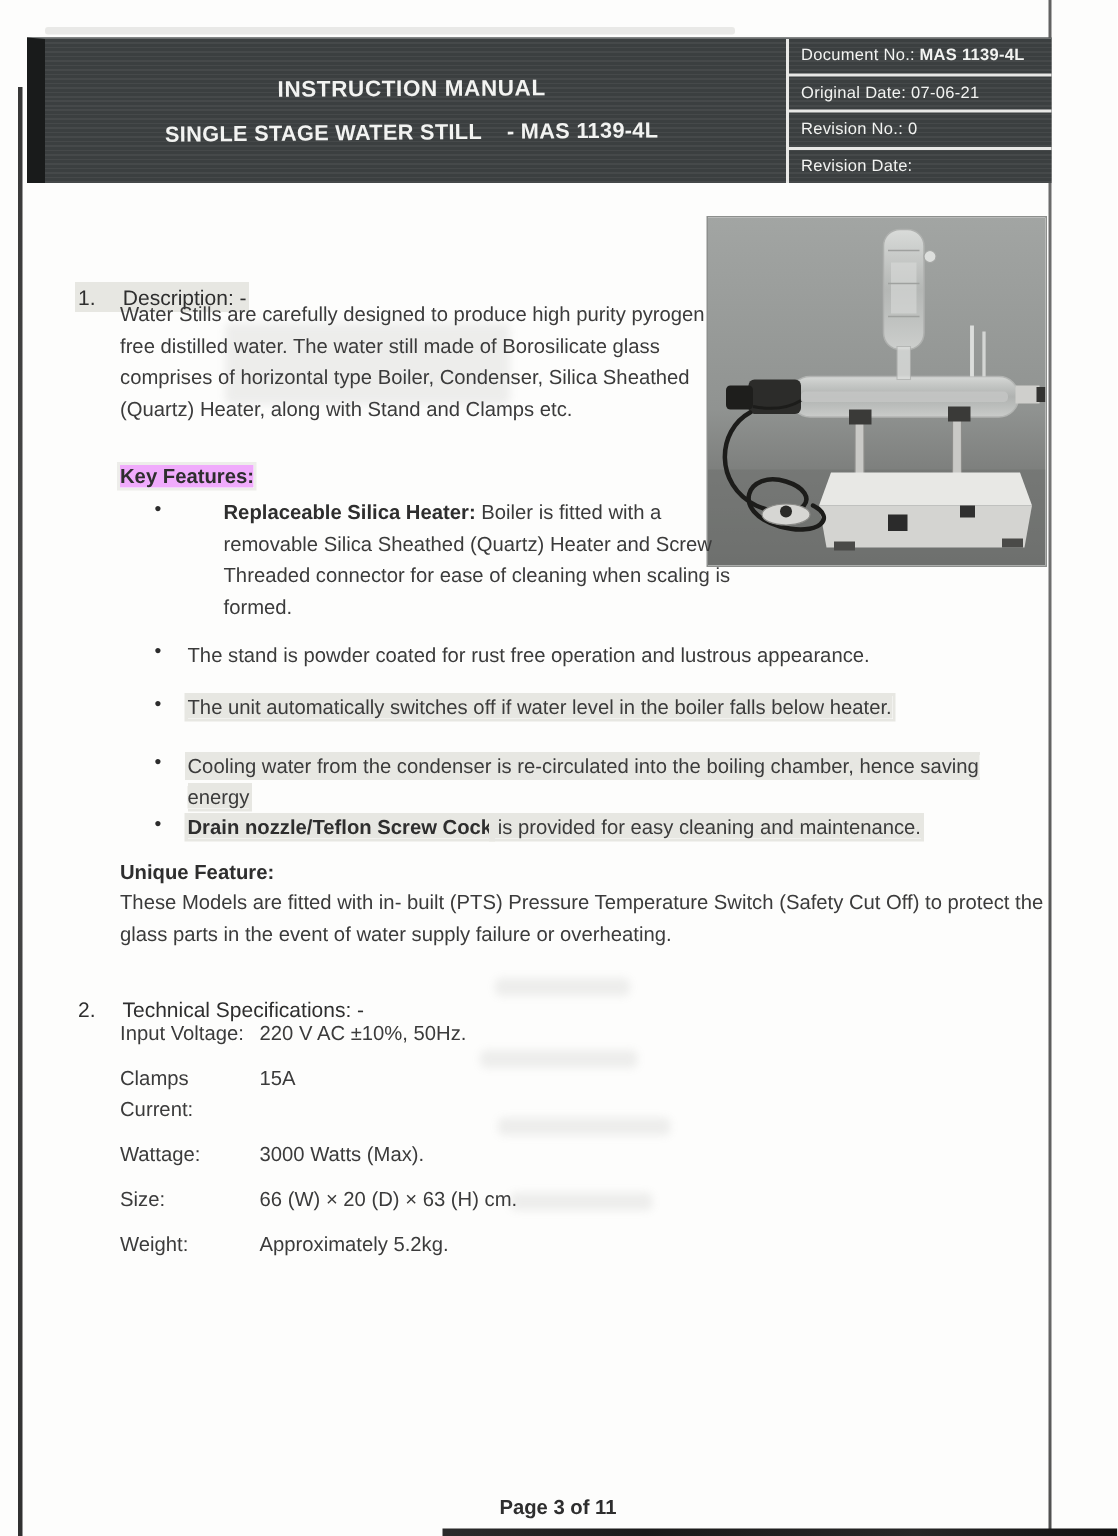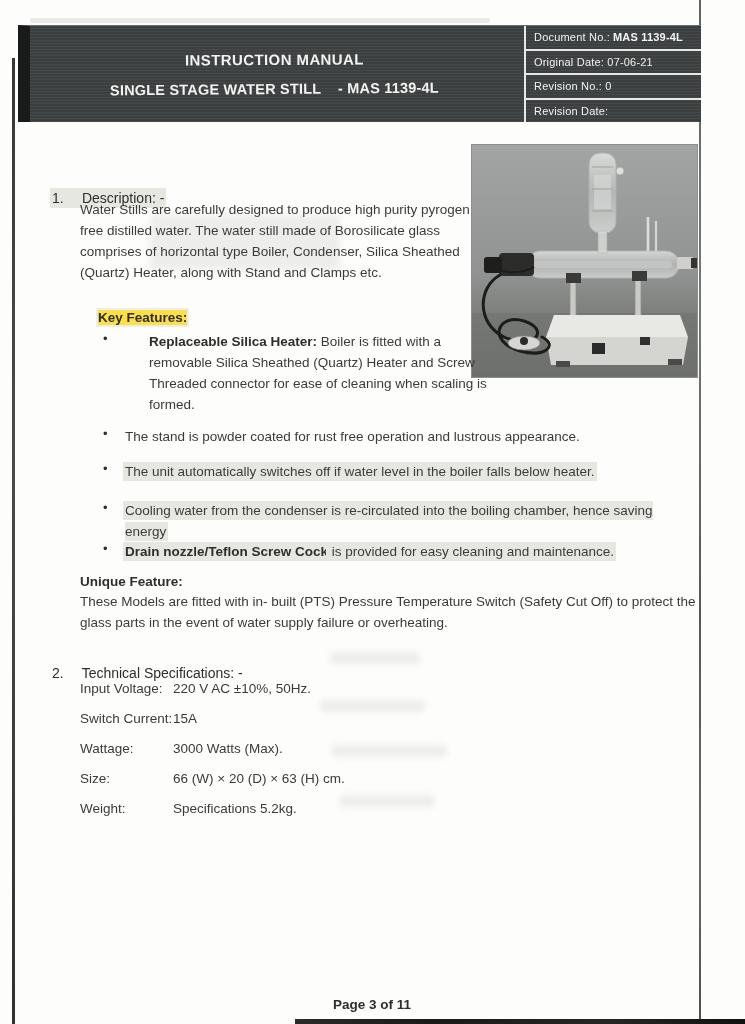--- a/index.html
+++ b/index.html
@@ -49,21 +49,21 @@
   }
   .doc-row:last-child { border-bottom:none; }
   .doc-row b { font-weight:bold; margin-left:3px; }
   
   .photo { position:absolute; left:472px; top:145px; width:225px; height:232px; outline:1px solid #8d8f8d; }
   
   .abs { position:absolute; }
   .sec-heading { font-size:14px; font-weight:normal; color:#2e2e2e;margin-top:20px; }
   .sec-num { display:inline-block; width:26px; }
   .hl { background:#e7e7e2; box-shadow:0 0 0 2px #e7e7e2; }
-  .hl-light { background:#fde047; box-shadow:0 0 0 2px #ededea;margin-left:18px; }
+  .hl-light { background:#f0abfc; box-shadow:0 0 0 2px #ededea; }
   .body-text { font-size:13.5px; line-height:21px; color:#3b3b3b; }
   .bold { font-weight:bold; color:#2e2e2e; }
   .bullet { position:absolute; left:103px; display:flex; }
   .bullet .marker { width:22px; font-size:13px; color:#2c2c2c; flex:0 0 22px; }
   .bullet .btext { font-size:13.5px; line-height:21px; }
   .btext b { font-weight:bold; color:#2e2e2e; }
   .narrow { max-width:345px;margin-left:24px; }
   .wide { max-width:572px; }
   .spec-row { display:flex; font-size:13.5px; line-height:21px; margin-bottom:9px; color:#3b3b3b; }
   .spec-label { flex:0 0 93px; }
@@ -208,32 +208,32 @@
     <span class="sec-num">2.</span>
     <span>Technical Specifications: -</span>
   </div>
 
   <div class="abs" style="left:80px;top:678px;width:420px">
     <div class="spec-row">
       <span class="spec-label">Input Voltage:</span>
       <span class="spec-value">220 V AC ±10%, 50Hz.</span>
     </div>
     <div class="spec-row">
-      <span class="spec-label">Switch Current:</span>
+      <span class="spec-label">Clamps Current:</span>
       <span class="spec-value">15A</span>
     </div>
     <div class="spec-row">
       <span class="spec-label">Wattage:</span>
       <span class="spec-value">3000 Watts (Max).</span>
     </div>
     <div class="spec-row">
       <span class="spec-label">Size:</span>
       <span class="spec-value">66 (W) × 20 (D) × 63 (H) cm.</span>
     </div>
     <div class="spec-row">
       <span class="spec-label">Weight:</span>
-      <span class="spec-value">Specifications 5.2kg.</span>
+      <span class="spec-value">Approximately 5.2kg.</span>
     </div>
   </div>
 
   <div class="footer">Page 3 of 11</div>
 
 </div>
 
 </body></html>

